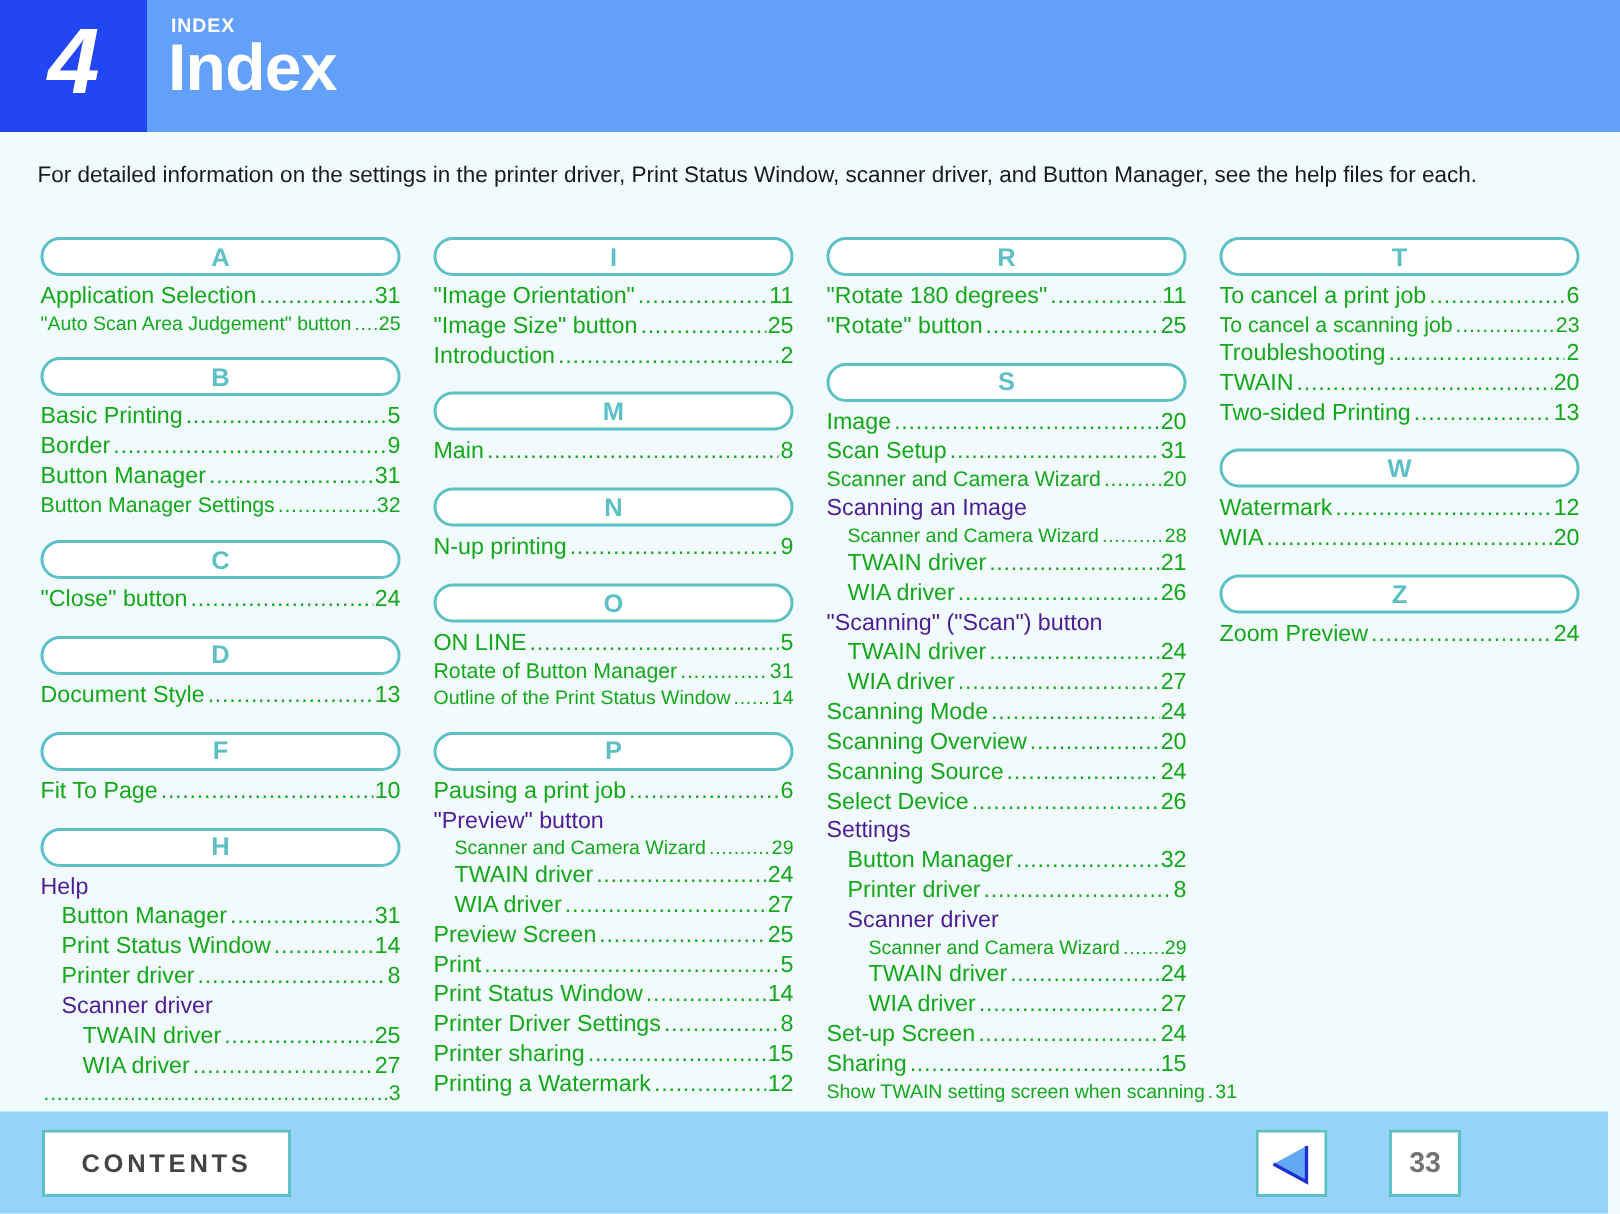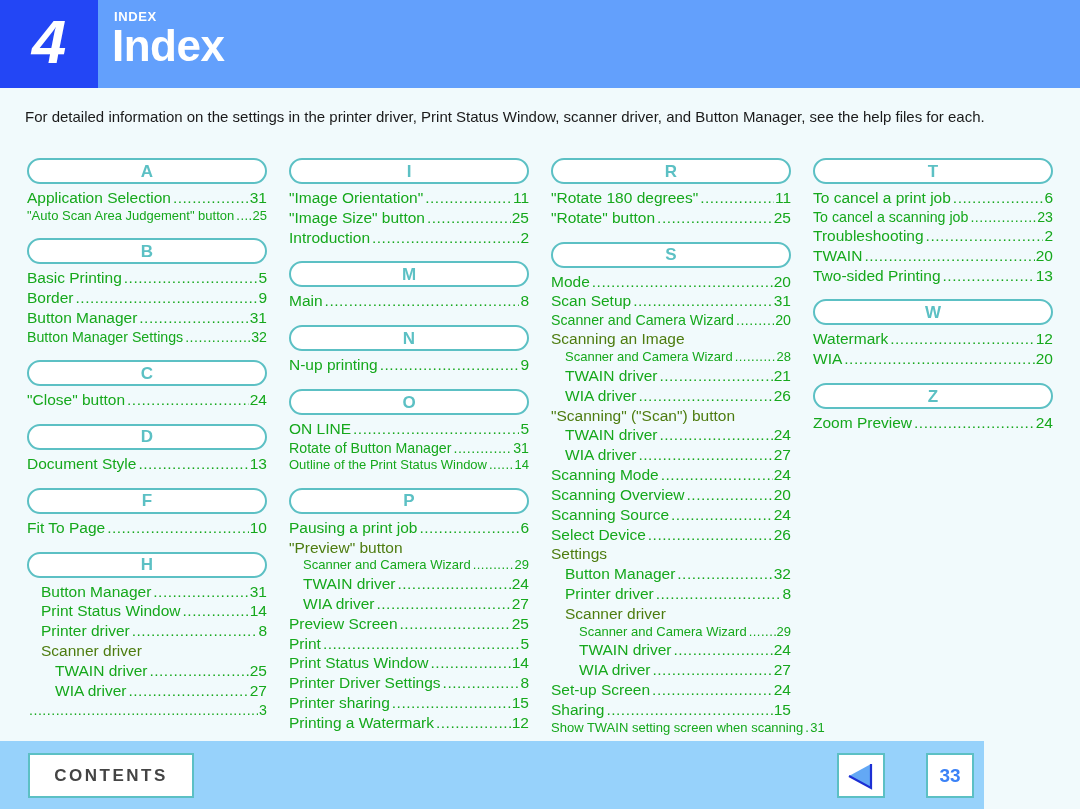--- a/index.html
+++ b/index.html
@@ -71,54 +71,54 @@
   }
   .entry .label { flex:0 0 auto; }
   .entry .dots {
     flex:1 1 auto; overflow:hidden; min-width:4px;
     font-size:15.5px; letter-spacing:0.5px;
     margin:0 1px 0 2px;
   }
   .entry .pg { flex:0 0 auto; text-align:right; }
 
   
-  .entry.plain { color:#4d7c0f; }
+  .entry.plain { color:#4c1d95; }
   .entry.plain .dots { visibility:hidden; }
 
   
   .ind1 { padding-left:14px; }
   .ind2 { padding-left:28px; }
 
   
   .entry.cond { font-size:13px; }
   .entry.cond .dots { font-size:13px; }
   .entry.tight { font-size:14.2px; }
   .entry.tight .dots { font-size:14.2px; }
 
   
   .footer {
-    position:absolute; left:0; bottom:0; width:984px; height:68px;
+    position:absolute; left:0; bottom:0; width:1072px; height:68px;
     background:#97d2fb;
   }
   .contents-btn {
     position:absolute; left:28px; top:12px; width:166px; height:45px;
     background:#ffffff; border:2px solid #5cc0c4;
     display:flex; align-items:center; justify-content:center;
     color:#444444; font-size:17px; font-weight:bold; letter-spacing:2.5px;
   }
   .nav-prev {
     position:absolute; left:837px; top:12px; width:48px; height:45px;
     background:#ffffff; border:2px solid #5cc0c4;
     display:flex; align-items:center; justify-content:center;
   }
   .page-box {
     position:absolute; left:926px; top:12px; width:48px; height:45px;
     background:#ffffff; border:2px solid #5cc0c4;
     display:flex; align-items:center; justify-content:center;
-    color:#3b82f6; font-size:19px; font-weight:bold;
+    color:#737373; font-size:19px; font-weight:bold;
   }
 </style>
 </head>
 <body>
 
 <div class="header">
   <div class="header-num-block">
     <div class="header-num">4</div>
   </div>
   <div class="header-kicker">INDEX</div>
@@ -173,20 +173,25 @@
         <span class="dots">............................................................</span>
         <span class="pg">13</span>
       </div>
       <div class="letter-pill">F</div>
       <div class="entry">
         <span class="label">Fit To Page</span>
         <span class="dots">............................................................</span>
         <span class="pg">10</span>
       </div>
       <div class="letter-pill">H</div>
+      <div class="entry plain">
+        <span class="label">Help</span>
+        <span class="dots">............................................................</span>
+        <span class="pg"></span>
+      </div>
       <div class="entry ind1">
         <span class="label">Button Manager</span>
         <span class="dots">............................................................</span>
         <span class="pg">31</span>
       </div>
       <div class="entry ind1">
         <span class="label">Print Status Window</span>
         <span class="dots">............................................................</span>
         <span class="pg">14</span>
       </div>
@@ -324,21 +329,21 @@
         <span class="dots">............................................................</span>
         <span class="pg">11</span>
       </div>
       <div class="entry">
         <span class="label">"Rotate" button</span>
         <span class="dots">............................................................</span>
         <span class="pg">25</span>
       </div>
       <div class="letter-pill">S</div>
       <div class="entry">
-        <span class="label">Mode</span>
+        <span class="label">Image</span>
         <span class="dots">............................................................</span>
         <span class="pg">20</span>
       </div>
       <div class="entry">
         <span class="label">Scan Setup</span>
         <span class="dots">............................................................</span>
         <span class="pg">31</span>
       </div>
       <div class="entry tight">
         <span class="label">Scanner and Camera Wizard</span>

